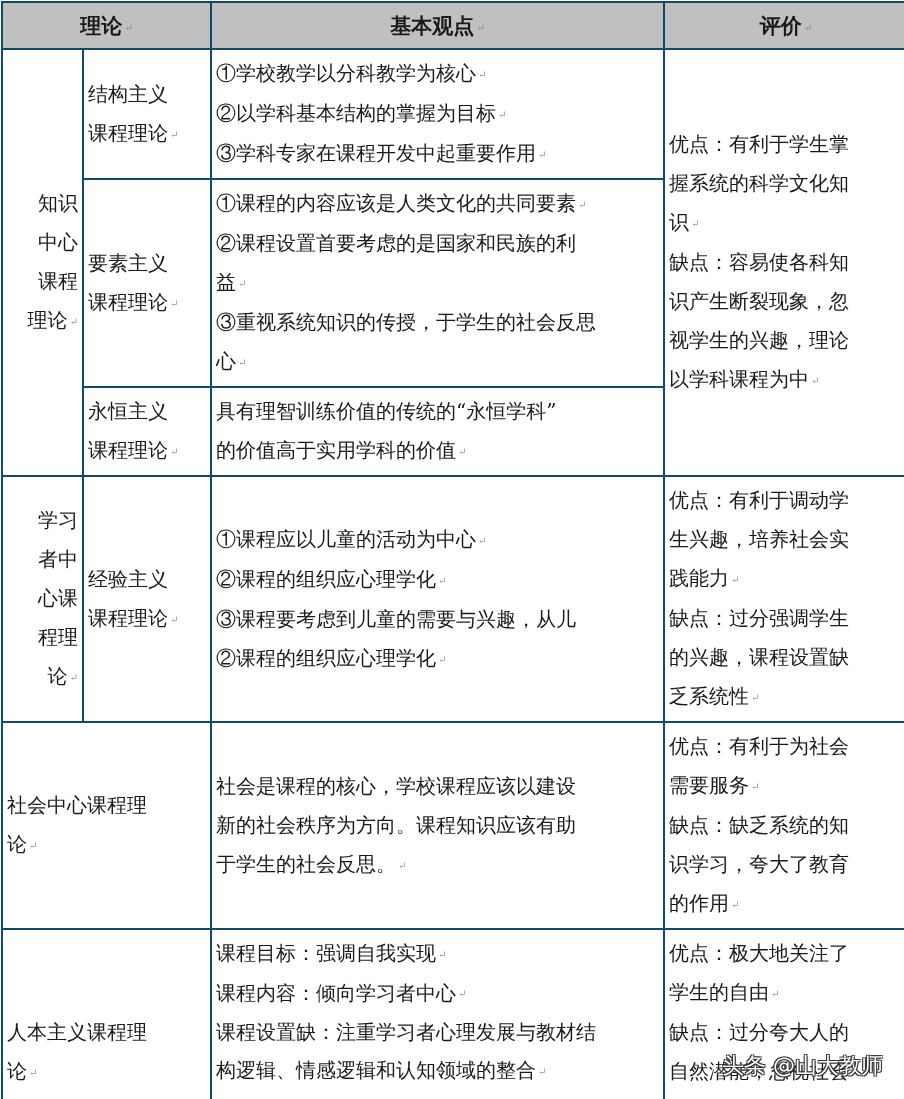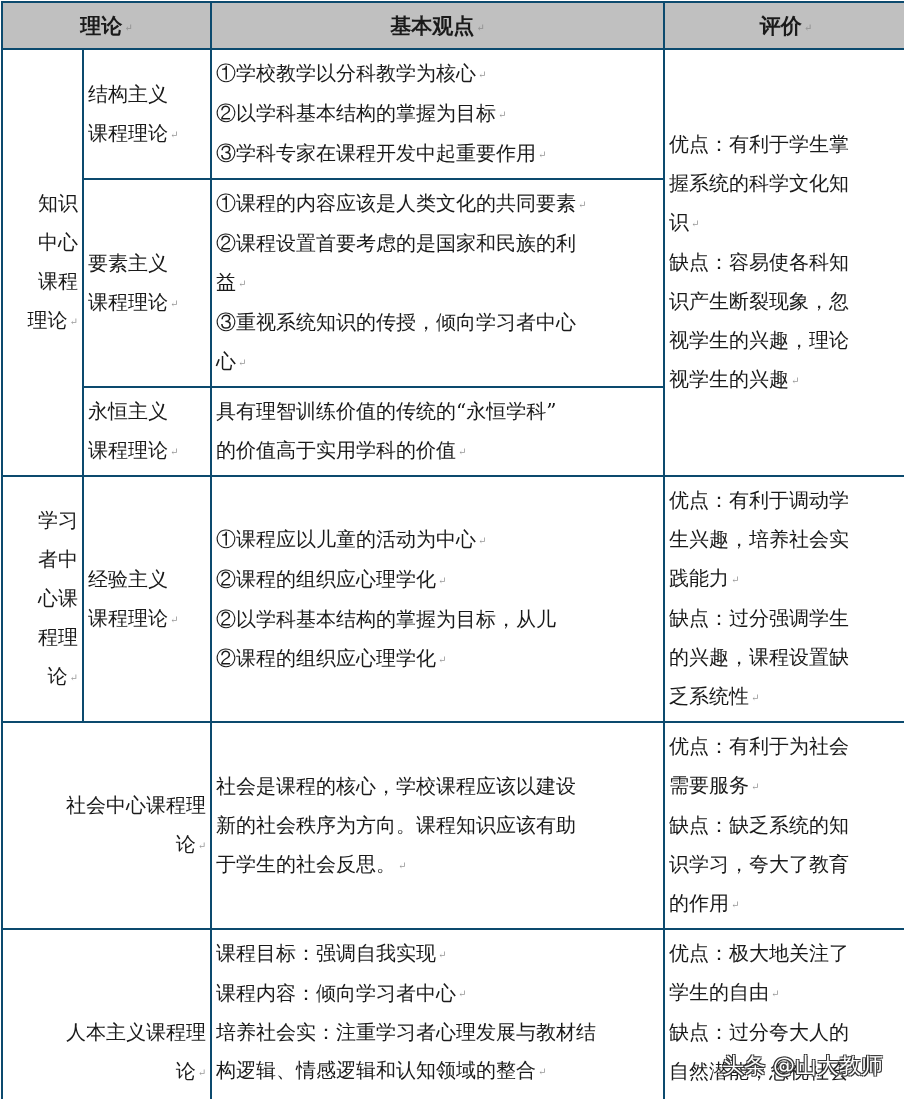--- a/index.html
+++ b/index.html
@@ -8,21 +8,21 @@
   table.doc { position: absolute; left: 1px; top: 1px; border-collapse: collapse;
               table-layout: fixed; width: 906px; }
   table.doc td, table.doc th { border: 2px solid #0c4a6e; padding: 4px; vertical-align: middle; }
   table.doc th { background: #c0c0c0; height: 37px; font-size: 21px; font-weight: bold;
                  text-align: center; font-family: "DejaVu Serif", serif; }
   .cell { font-size: 20px; line-height: 39px; }
   .c-group { padding: 0 0 0 17px; text-align: right; }
   .c-sub { padding-left: 16px; }
   .c-pts { padding-left: 12px; padding-right: 4px; }
   .c-eval { padding-left: 12px; padding-right: 2px; }
-  .c-wide { text-align: right; padding: 0 14px; }
+  .c-wide { text-align: left; padding: 0 14px; }
   .line { display: block; white-space: nowrap; }
   .pm { color: #999; font-size: 10px; margin-left: 2px; vertical-align: middle; }
   .watermark { position: absolute; left: 722px; top: 1051px; font-size: 22px;
                font-family: "DejaVu Sans", sans-serif; color: #ffffff;
                text-shadow: -1px -1px 0 #333, 1px -1px 0 #333, -1px 1px 0 #333, 1px 1px 0 #333;
                letter-spacing: 0px; white-space: nowrap; }
 </style>
 </head>
 <body>
 
@@ -58,34 +58,34 @@
         <span class="line"><span>②以学科基本结构的掌握为目标</span><span class="pm">↵</span></span>
         <span class="line"><span>③学科专家在课程开发中起重要作用</span><span class="pm">↵</span></span>
       </td>
       <td rowspan="3" class="cell c-eval">
         <span class="line">优点：有利于学生掌</span>
         <span class="line">握系统的科学文化知</span>
         <span class="line"><span>识</span><span class="pm">↵</span></span>
         <span class="line">缺点：容易使各科知</span>
         <span class="line">识产生断裂现象，忽</span>
         <span class="line">视学生的兴趣，理论</span>
-        <span class="line"><span>视学生的兴趣</span><span class="pm">↵</span></span>
+        <span class="line"><span>以学科课程为中</span><span class="pm">↵</span></span>
       </td>
     </tr>
 
     <tr style="height:197px">
       <td class="cell c-sub">
         <span class="line">要素主义</span>
         <span class="line"><span>课程理论</span><span class="pm">↵</span></span>
       </td>
       <td class="cell c-pts">
         <span class="line"><span>①课程的内容应该是人类文化的共同要素</span><span class="pm">↵</span></span>
         <span class="line">②课程设置首要考虑的是国家和民族的利</span>
         <span class="line"><span>益</span><span class="pm">↵</span></span>
-        <span class="line">③重视系统知识的传授，倾向学习者中心</span>
+        <span class="line">③重视系统知识的传授，于学生的社会反思</span>
         <span class="line"><span>心</span><span class="pm">↵</span></span>
       </td>
     </tr>
 
     <tr style="height:79px">
       <td class="cell c-sub">
         <span class="line">永恒主义</span>
         <span class="line"><span>课程理论</span><span class="pm">↵</span></span>
       </td>
       <td class="cell c-pts">
@@ -102,21 +102,21 @@
         <span class="line">程理</span>
         <span class="line" style="padding-left:10px"><span>论</span><span class="pm">↵</span></span>
       </td>
       <td class="cell c-sub">
         <span class="line">经验主义</span>
         <span class="line"><span>课程理论</span><span class="pm">↵</span></span>
       </td>
       <td class="cell c-pts">
         <span class="line"><span>①课程应以儿童的活动为中心</span><span class="pm">↵</span></span>
         <span class="line"><span>②课程的组织应心理学化</span><span class="pm">↵</span></span>
-        <span class="line">②以学科基本结构的掌握为目标，从儿</span>
+        <span class="line">③课程要考虑到儿童的需要与兴趣，从儿</span>
         <span class="line"><span>②课程的组织应心理学化</span><span class="pm">↵</span></span>
       </td>
       <td class="cell c-eval">
         <span class="line">优点：有利于调动学</span>
         <span class="line">生兴趣，培养社会实</span>
         <span class="line"><span>践能力</span><span class="pm">↵</span></span>
         <span class="line">缺点：过分强调学生</span>
         <span class="line">的兴趣，课程设置缺</span>
         <span class="line"><span>乏系统性</span><span class="pm">↵</span></span>
       </td>
@@ -142,21 +142,21 @@
     </tr>
 
     <tr style="height:240px">
       <td colspan="2" class="cell c-wide">
         <span class="line">人本主义课程理</span>
         <span class="line"><span>论</span><span class="pm">↵</span></span>
       </td>
       <td class="cell c-pts" style="vertical-align:top; line-height:38px;">
         <span class="line"><span>课程目标：强调自我实现</span><span class="pm">↵</span></span>
         <span class="line"><span>课程内容：倾向学习者中心</span><span class="pm">↵</span></span>
-        <span class="line">培养社会实：注重学习者心理发展与教材结</span>
+        <span class="line">课程设置缺：注重学习者心理发展与教材结</span>
         <span class="line"><span>构逻辑、情感逻辑和认知领域的整合</span><span class="pm">↵</span></span>
       </td>
       <td class="cell c-eval" style="vertical-align:top;">
         <span class="line">优点：极大地关注了</span>
         <span class="line"><span>学生的自由</span><span class="pm">↵</span></span>
         <span class="line">缺点：过分夸大人的</span>
         <span class="line">自然潜能，忽视社会</span>
         <span class="line">对学生发展的现实性</span>
         <span class="line"><span>和可能性</span><span class="pm">↵</span></span>
       </td>

